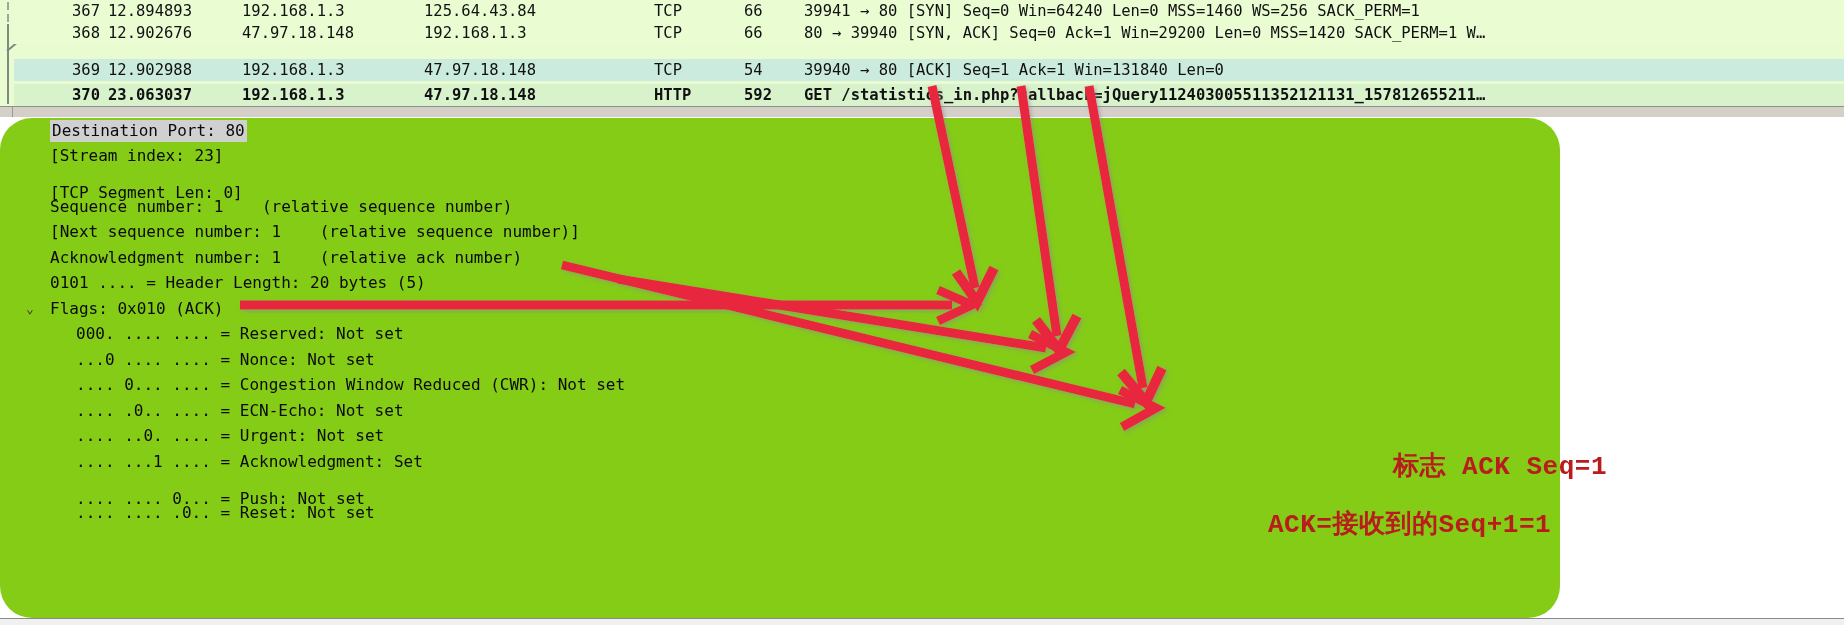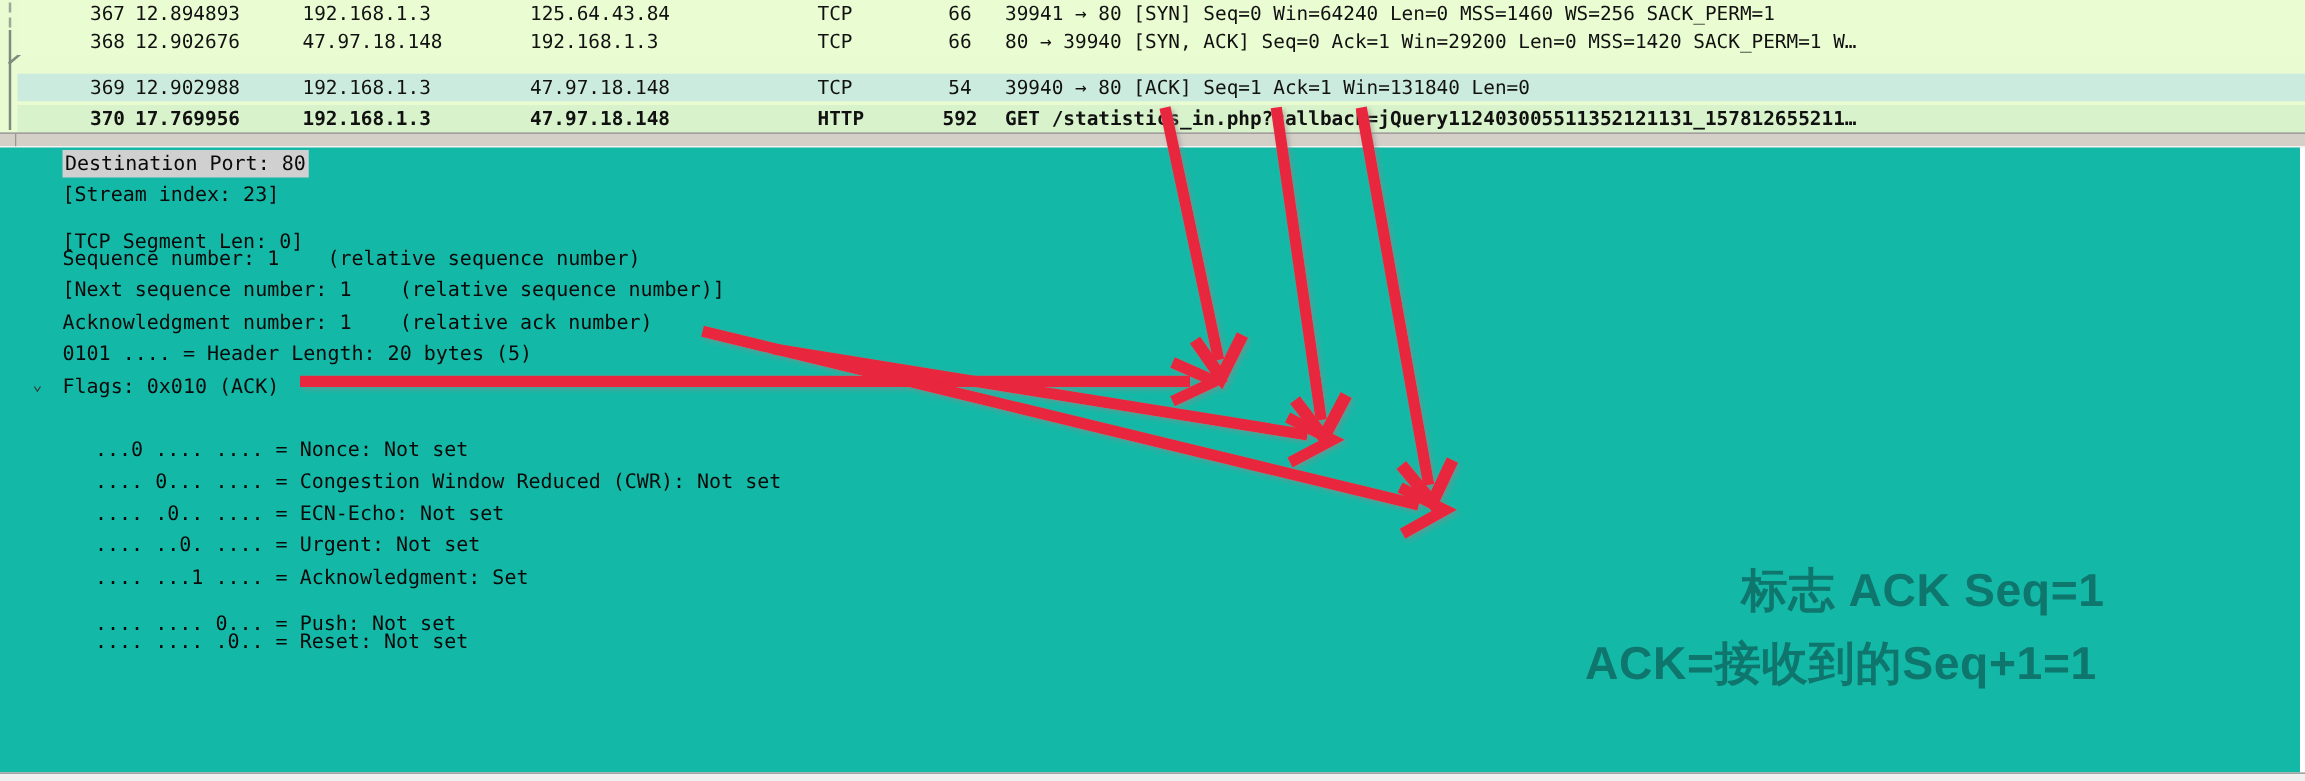--- a/index.html
+++ b/index.html
@@ -69,21 +69,21 @@
   }
   .pl-row.bg-light   { background: #eafcd2; }
   .pl-row.bg-sel     { background: #ccebdf; }
   .pl-row.bg-light2  { background: #d8f2cb; font-weight: bold; }
 
   .c-no    { position: absolute; left: 34px;  width: 52px;  text-align: right; }
   .c-time  { position: absolute; left: 94px;  width: 116px; text-align: left; }
   .c-src   { position: absolute; left: 228px; width: 170px; text-align: left; }
   .c-dst   { position: absolute; left: 410px; width: 175px; text-align: left; }
   .c-proto { position: absolute; left: 640px; width: 70px;  text-align: left; }
-  .c-len   { position: absolute; left: 730px; width: 48px;  text-align: center; }
+  .c-len   { position: absolute; left: 730px; width: 48px;  text-align: left; }
   .c-info  { position: absolute; left: 790px; right: 4px;  text-align: left; overflow: hidden; }
 
   .pane-splitter {
     position: absolute;
     left: 0;
     top: 106px;
     width: 1844px;
     height: 12px;
     background: #d4d0c8;
     border-top: 1px solid #8f8f8f;
@@ -97,24 +97,25 @@
     width: 12px;
     height: 10px;
     border-right: 1px solid #9a968f;
   }
 
   
   #packet-detail-pane {
     position: absolute;
     left: 0;
     top: 118px;
-    width: 1840px;
+    width: 1560px;
     height: 500px;
-    background: #14b8a6;
+    background: #84cc16;
     overflow: hidden;
+    border-radius: 32px;
   }
   .det-row {
     position: absolute;
     height: 25.5px;
     line-height: 25.5px;
     white-space: pre;
     font-size: 16px;
     color: #0a0a0a;
     font-family: "DejaVu Sans Mono", "Liberation Mono", monospace;
   }
@@ -150,24 +151,24 @@
     top: 0;
     width: 1844px;
     height: 625px;
     pointer-events: none;
   }
   #annotation-overlay svg {
     display: block;
   }
   .anno-text {
     position: absolute;
-    color: #0f766e;
-    font-family: Liberation Sans, sans-serif;
+    color: #b91c1c;
+    font-family: Liberation Mono, monospace;
     font-weight: bold;
-    font-size: 37px;
+    font-size: 26px;
     white-space: nowrap;
     letter-spacing: 0.5px;
   }
   #anno-line-1 { left: 1393px; top: 448px; }
   #anno-line-2 { left: 1268px; top: 506px; }
 </style>
 </head>
 <body>
 
 <div id="packet-list-pane">
@@ -204,21 +205,21 @@
     <span class="c-time">12.902988</span>
     <span class="c-src">192.168.1.3</span>
     <span class="c-dst">47.97.18.148</span>
     <span class="c-proto">TCP</span>
     <span class="c-len">54</span>
     <span class="c-info">39940 → 80 [ACK] Seq=1 Ack=1 Win=131840 Len=0</span>
   </div>
 
   <div class="pl-row bg-light2" style="top:84px;">
     <span class="c-no">370</span>
-    <span class="c-time">17.769956</span>
+    <span class="c-time">23.063037</span>
     <span class="c-src">192.168.1.3</span>
     <span class="c-dst">47.97.18.148</span>
     <span class="c-proto">HTTP</span>
     <span class="c-len">592</span>
     <span class="c-info">GET /statistics_in.php?callback=jQuery112403005511352121131_157812655211…</span>
   </div>
 </div>
 
 <div class="pane-splitter">
   <div class="splitter-grip"></div>
@@ -230,20 +231,21 @@
   <div class="det-row" style="left:50px;top:25px;">[Stream index: 23]</div>
   <div class="det-row" style="left:50px;top:50px;margin-top:12px;">[TCP Segment Len: 0]</div>
   <div class="det-row" style="left:50px;top:76px;">Sequence number: 1    (relative sequence number)</div>
   <div class="det-row" style="left:50px;top:101px;">[Next sequence number: 1    (relative sequence number)]</div>
   <div class="det-row" style="left:50px;top:127px;">Acknowledgment number: 1    (relative ack number)</div>
   <div class="det-row" style="left:50px;top:152px;">0101 .... = Header Length: 20 bytes (5)</div>
 
   <div class="twisty" style="left:22px;top:178px;">⌄</div>
   <div class="det-row" style="left:50px;top:178px;">Flags: 0x010 (ACK)</div>
 
+  <div class="det-row" style="left:76px;top:203px;">000. .... .... = Reserved: Not set</div>
   <div class="det-row" style="left:76px;top:229px;">...0 .... .... = Nonce: Not set</div>
   <div class="det-row" style="left:76px;top:254px;">.... 0... .... = Congestion Window Reduced (CWR): Not set</div>
   <div class="det-row" style="left:76px;top:280px;">.... .0.. .... = ECN-Echo: Not set</div>
   <div class="det-row" style="left:76px;top:305px;">.... ..0. .... = Urgent: Not set</div>
   <div class="det-row" style="left:76px;top:331px;">.... ...1 .... = Acknowledgment: Set</div>
   <div class="det-row" style="left:76px;top:356px;margin-top:12px;">.... .... 0... = Push: Not set</div>
   <div class="det-row" style="left:76px;top:382px;">.... .... .0.. = Reset: Not set</div>
 </div>
 
 <div class="bottom-border"></div>

